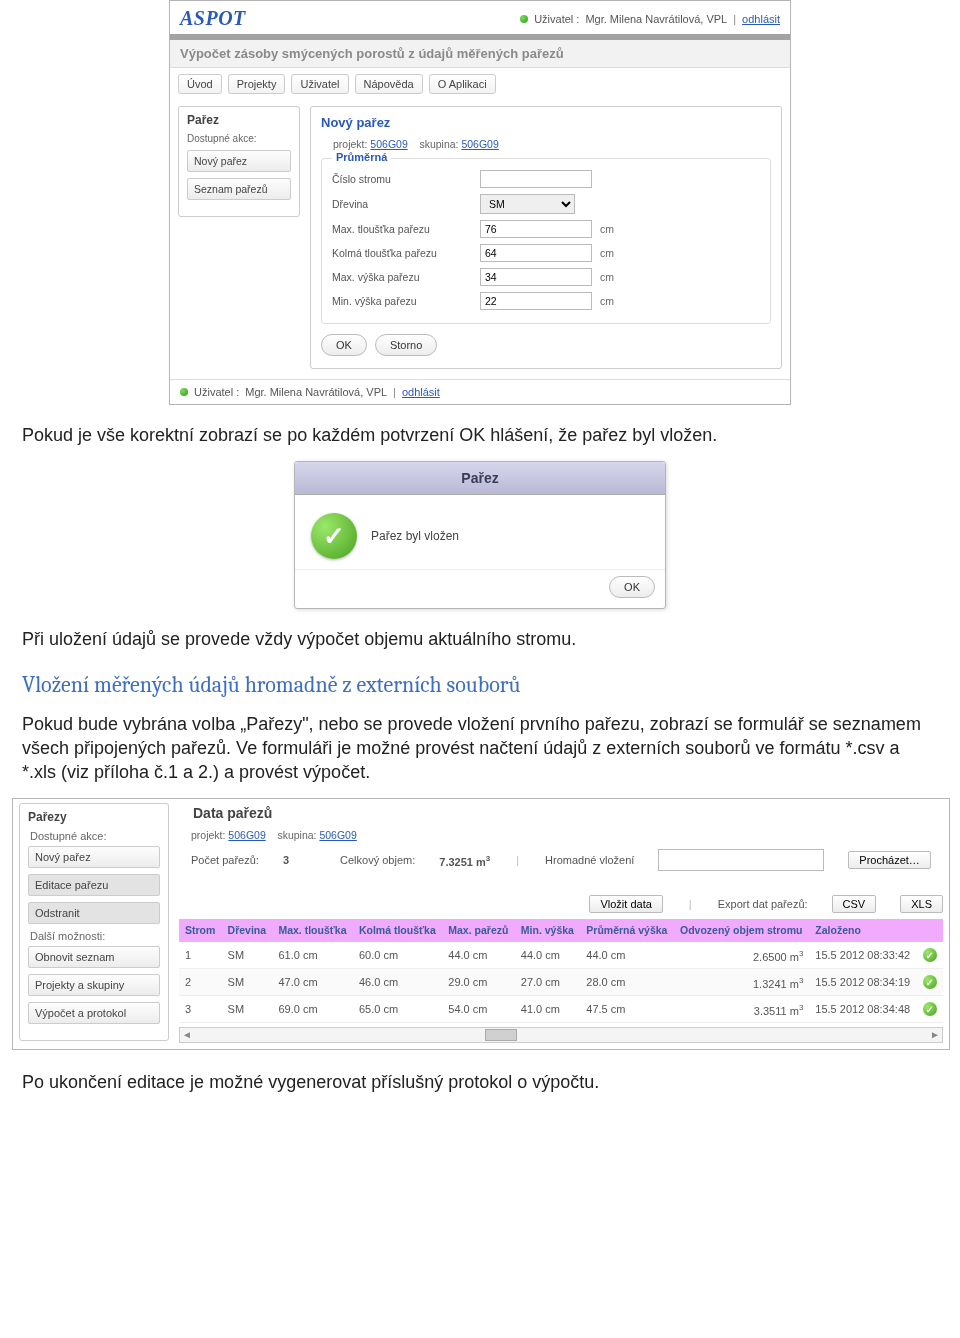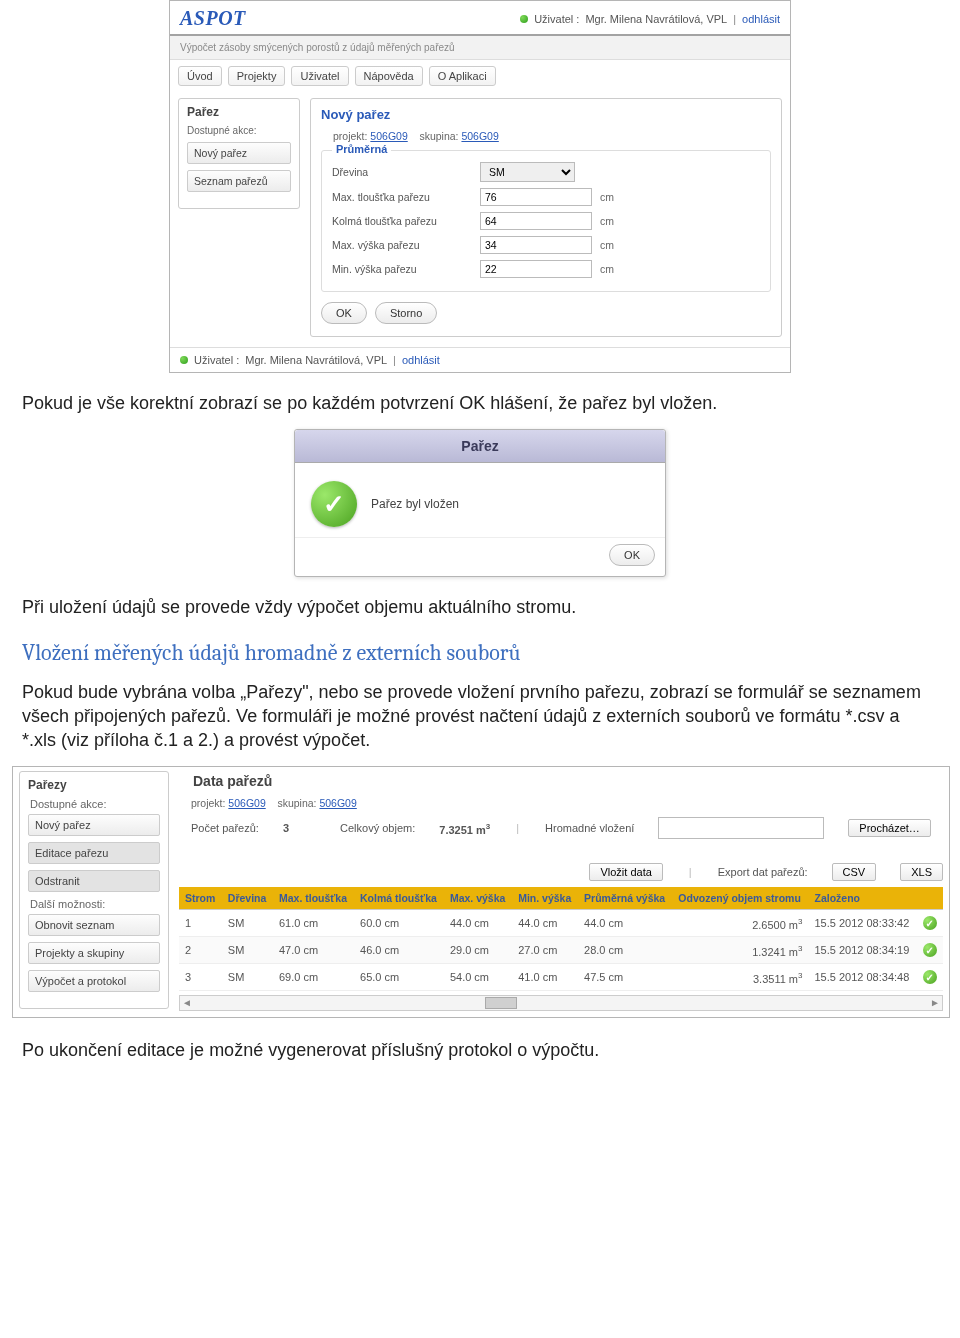--- a/index.html
+++ b/index.html
@@ -44,30 +44,32 @@
     align-items: center;
     gap: 6px;
   }
   .dot-green {
     width: 8px; height: 8px; border-radius: 50%;
     background: radial-gradient(circle at 30% 30%, #7ed957, #2f9e1f);
     display: inline-block;
   }
   .link-blue {
     color: #2a5ab8;
+    text-decoration: underline;
     cursor: pointer;
   }
   .sep-pipe { color: #888; }
   .subhead {
     background: #f2f2f2;
     color: #8a8a8a;
-    font-size: 10px;
+    font-size: 13px;
     padding: 6px 10px;
-    border-top: 2px solid #a3a3a3;
+    border-top: 6px solid #a3a3a3;
     border-bottom: 1px solid #ddd;
+    font-weight: bold;
   }
   .menubar {
     display: flex;
     gap: 6px;
     padding: 6px 8px;
     font-size: 11px;
     background: #fff;
   }
   .menubar .mitem {
     padding: 3px 8px;
@@ -249,21 +251,21 @@
     cursor:pointer;
   }
   .fileinput {
     width: 160px; height:18px; border:1px solid #bbb;
     background:#fff;
   }
   table.grid {
     width:100%; border-collapse: collapse; font-size:11px;
   }
   table.grid th {
-    background: #eab308;
+    background: #f0abfc;
     color:#3a5a9a;
     font-weight:bold;
     text-align:left;
     padding: 5px 6px;
     border-bottom:1px solid #ccc;
     font-size:10.5px;
   }
   table.grid td {
     padding: 6px 6px;
     border-bottom: 1px solid #eee;
@@ -331,20 +333,24 @@
         <div class="proj-line">
           <span>projekt:</span>
           <span class="lk">506G09</span>
           &nbsp;&nbsp;
           <span>skupina:</span>
           <span class="lk">506G09</span>
         </div>
         <div class="fieldset">
           <span class="legend">Průměrná</span>
           <div class="form-row">
+            <span class="lbl">Číslo stromu</span>
+            <input class="inp" value="" style="">
+          </div>
+          <div class="form-row">
             <span class="lbl">Dřevina</span>
             <select class="inp">
               <option>SM</option>
             </select>
           </div>
           <div class="form-row">
             <span class="lbl">Max. tloušťka pařezu</span>
             <input class="inp" value="76" style="">
             <span class="unit">cm</span>
           </div>
@@ -441,21 +447,21 @@
           <button class="tinybtn">XLS</button>
         </div>
 
         <table class="grid">
           <thead>
             <tr>
               <th>Strom</th>
               <th>Dřevina</th>
               <th>Max. tloušťka</th>
               <th>Kolmá tloušťka</th>
-              <th>Max. výška</th>
+              <th>Max. pařezů</th>
               <th>Min. výška</th>
               <th>Průměrná výška</th>
               <th>Odvozený objem stromu</th>
               <th>Založeno</th>
               <th></th>
             </tr>
           </thead>
           <tbody id="grid-body">
               <tr>
                 <td>1</td>

